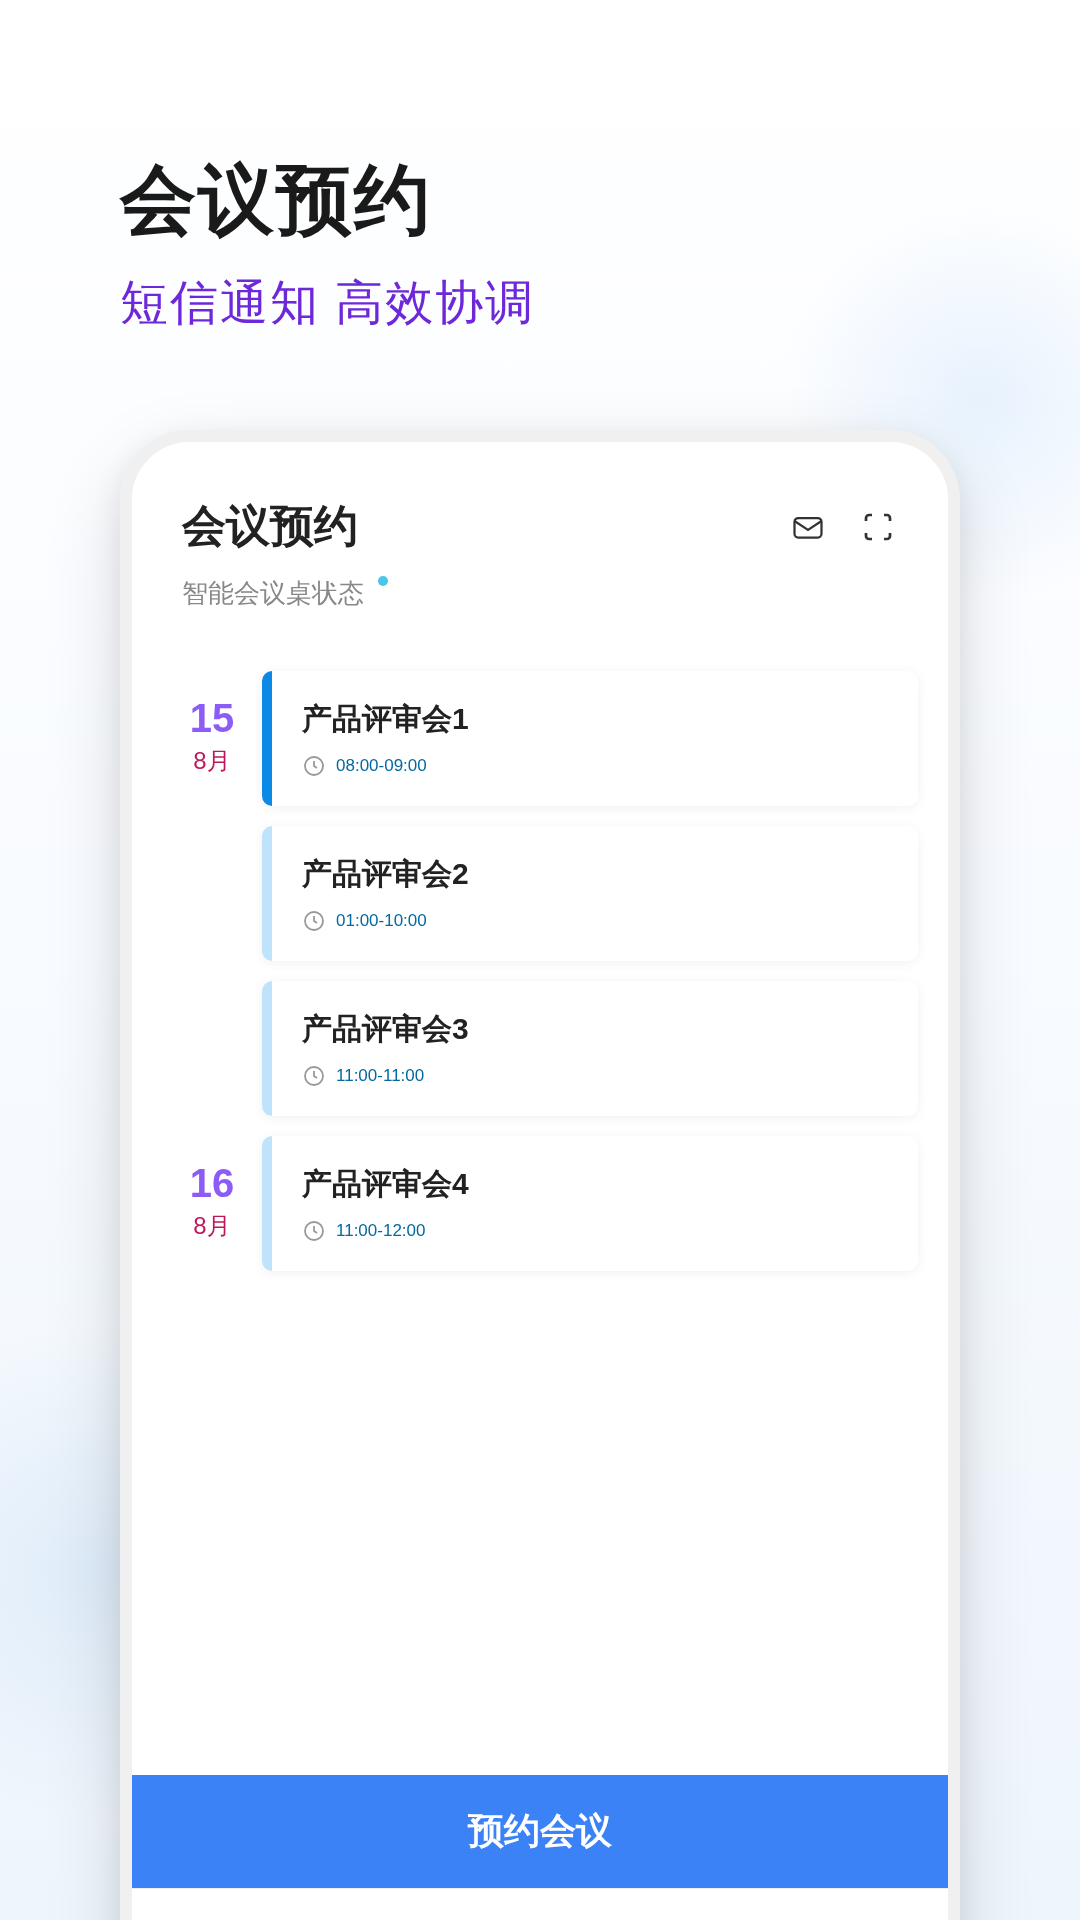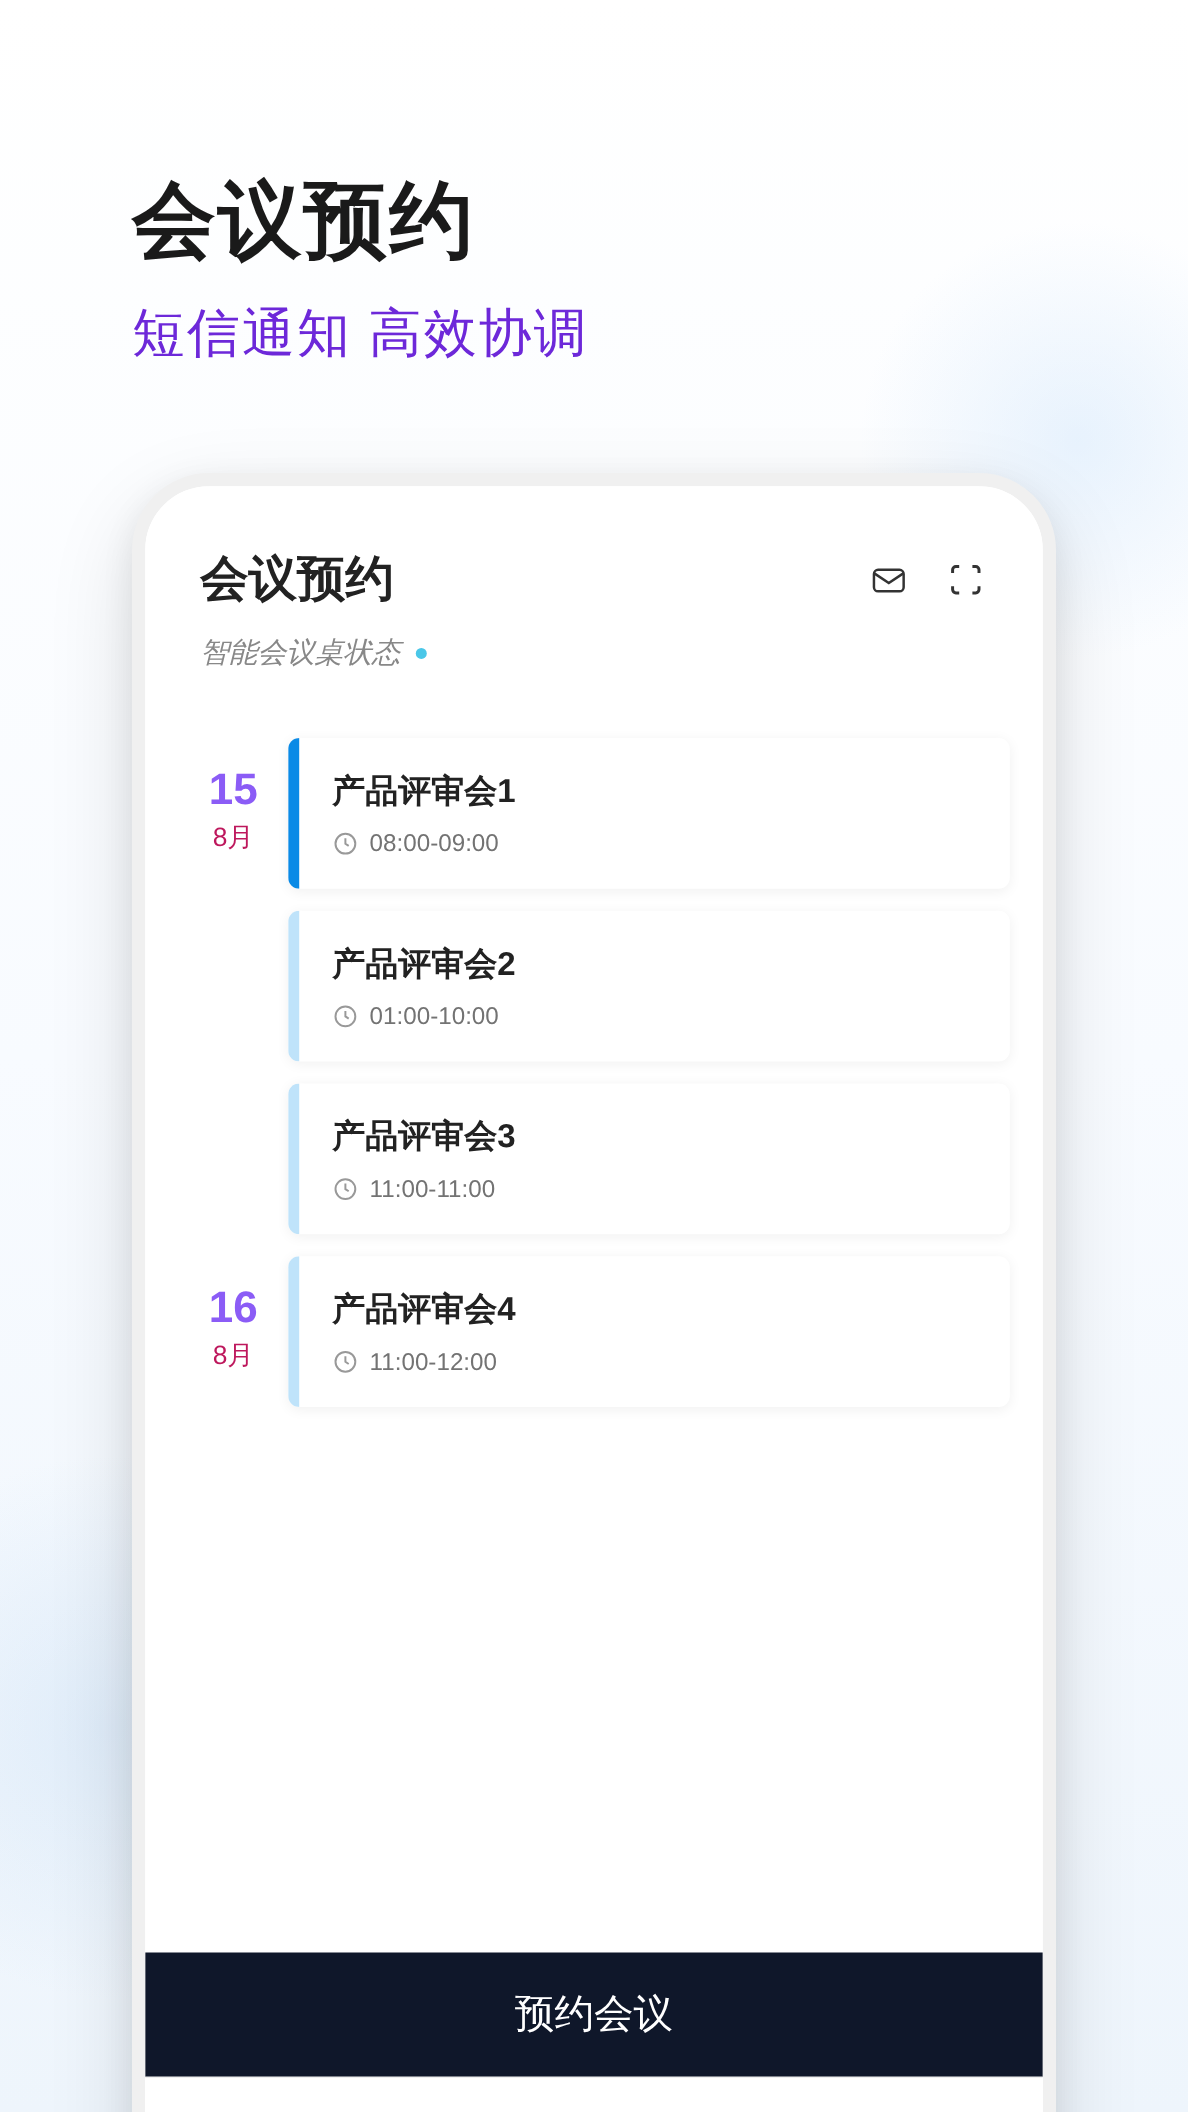--- a/index.html
+++ b/index.html
@@ -93,25 +93,24 @@
     .icon {
       width: 40px;
       height: 40px;
       display: flex;
       align-items: center;
       justify-content: center;
     }
     .status-row {
       margin-top: 20px;
       display: flex;
-      align-items: center;
+      align-items: flex-start;
       gap: 14px;
       font-size: 26px;
       color: #888;
-      font-style: italic;
     }
     .status-dot {
       width: 10px;
       height: 10px;
       background: #4ac7e8;
       border-radius: 50%;
     }
     .content {
       flex: 1;
       padding: 40px 30px 0 30px;
@@ -165,37 +164,37 @@
     .meeting-title {
       font-size: 30px;
       font-weight: 600;
       color: #222;
     }
     .meeting-time {
       display: flex;
       align-items: center;
       gap: 10px;
       margin-top: 14px;
-      font-size: 22px;
-      color: #737373;
+      font-size: 17px;
+      color: #0369a1;
     }
     .clock-icon {
       width: 24px;
       height: 24px;
       flex-shrink: 0;
     }
     .book-button {
       position: absolute;
       bottom: 130px;
       left: 0;
       right: 0;
-      background: #0f172a;
+      background: #3b82f6;
       color: #fff;
       font-size: 36px;
-      font-weight: 400;
+      font-weight: 700;
       text-align: center;
       padding: 32px 0;
       cursor: pointer;
     }
     .bottom-nav {
       position: absolute;
       bottom: 0;
       left: 0;
       right: 0;
       height: 130px;

